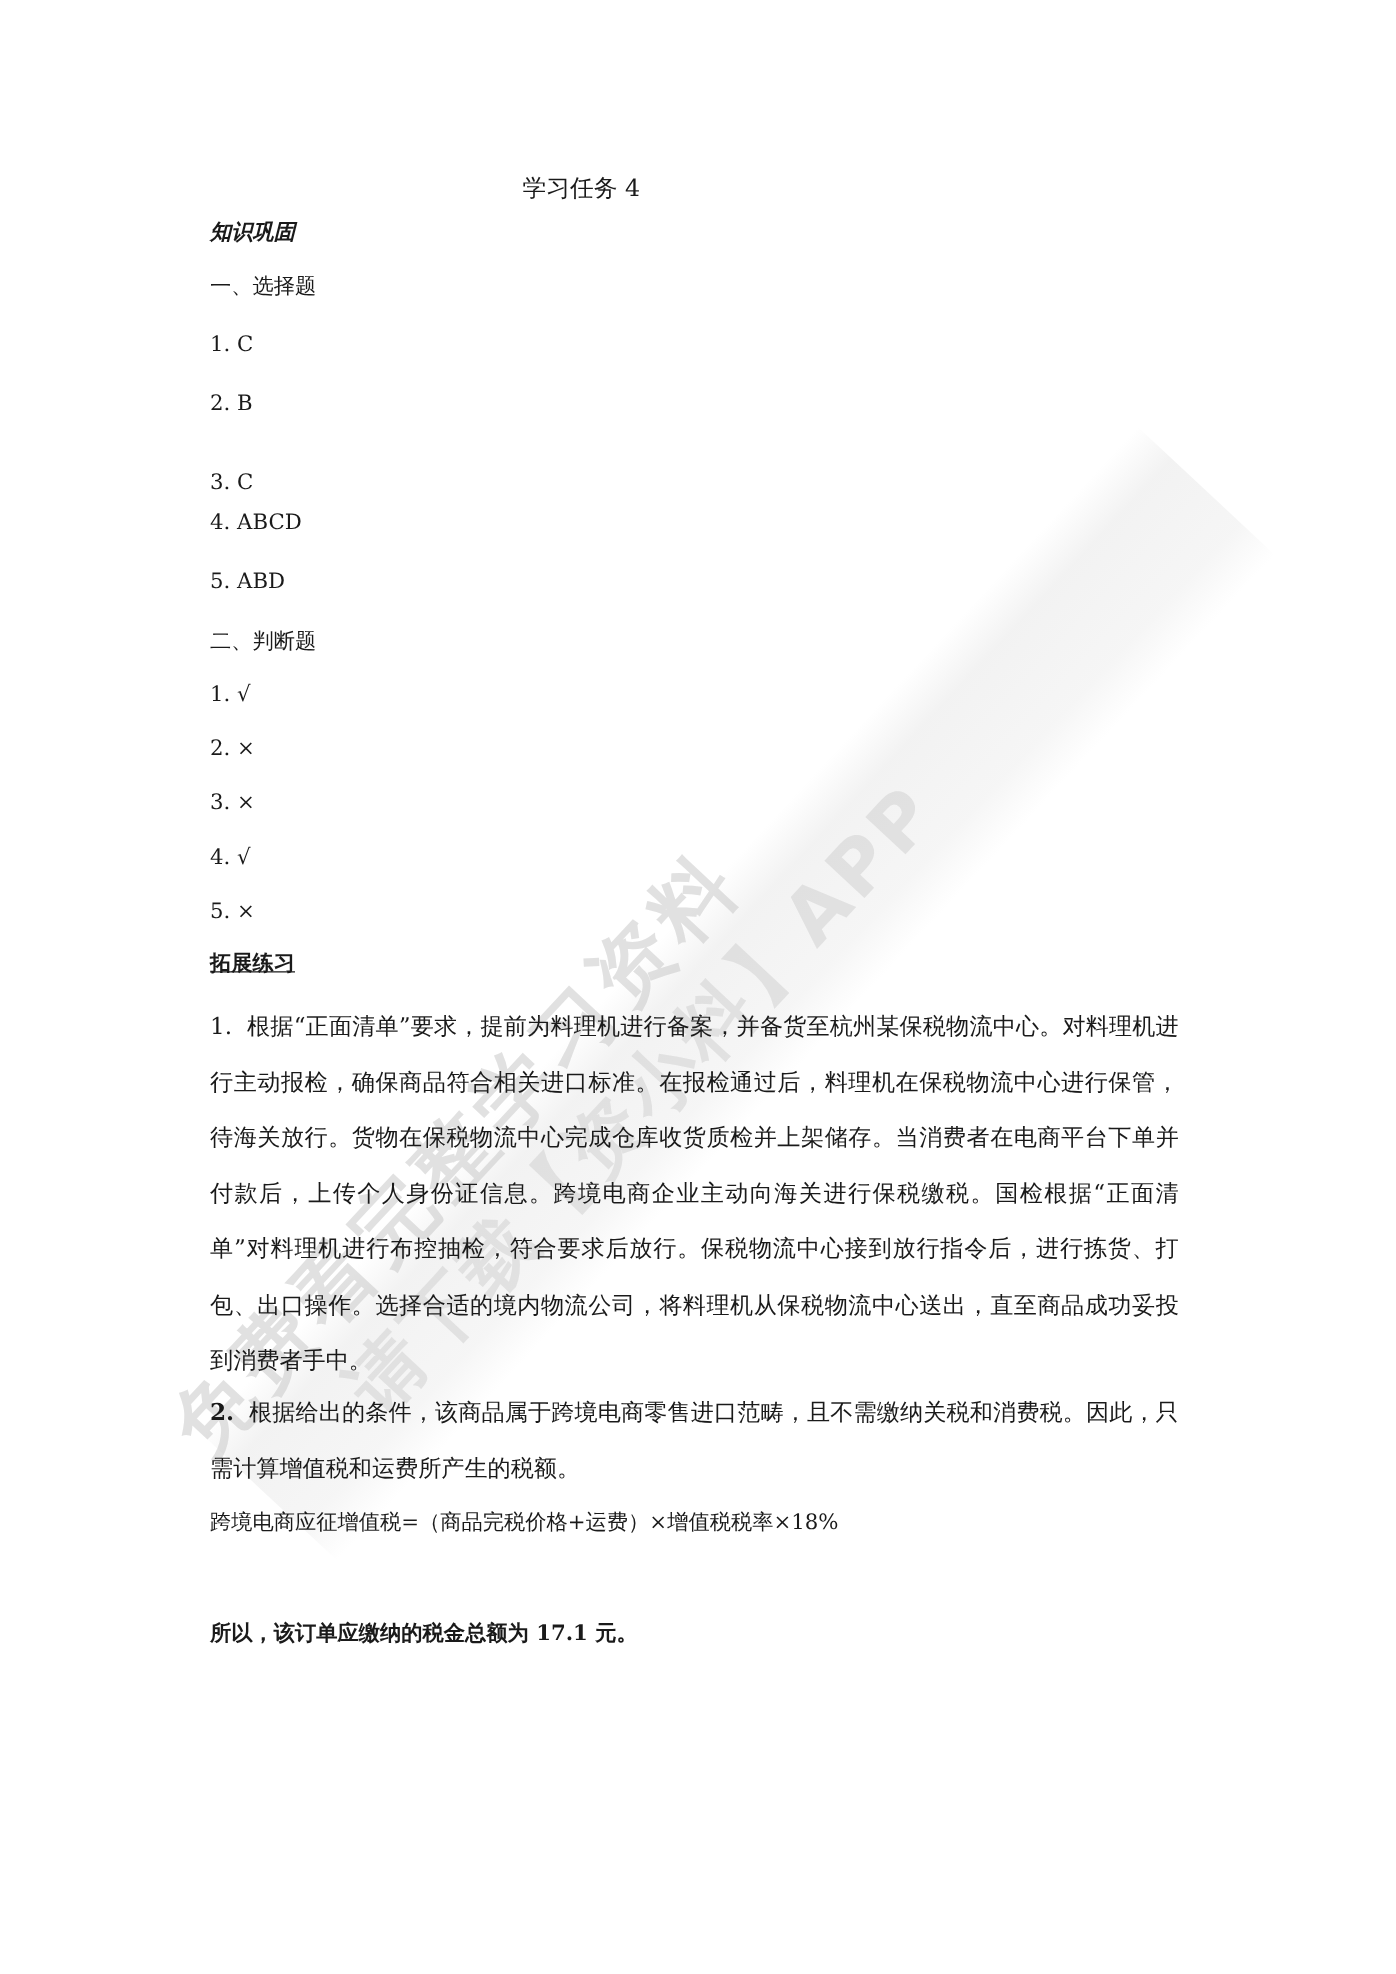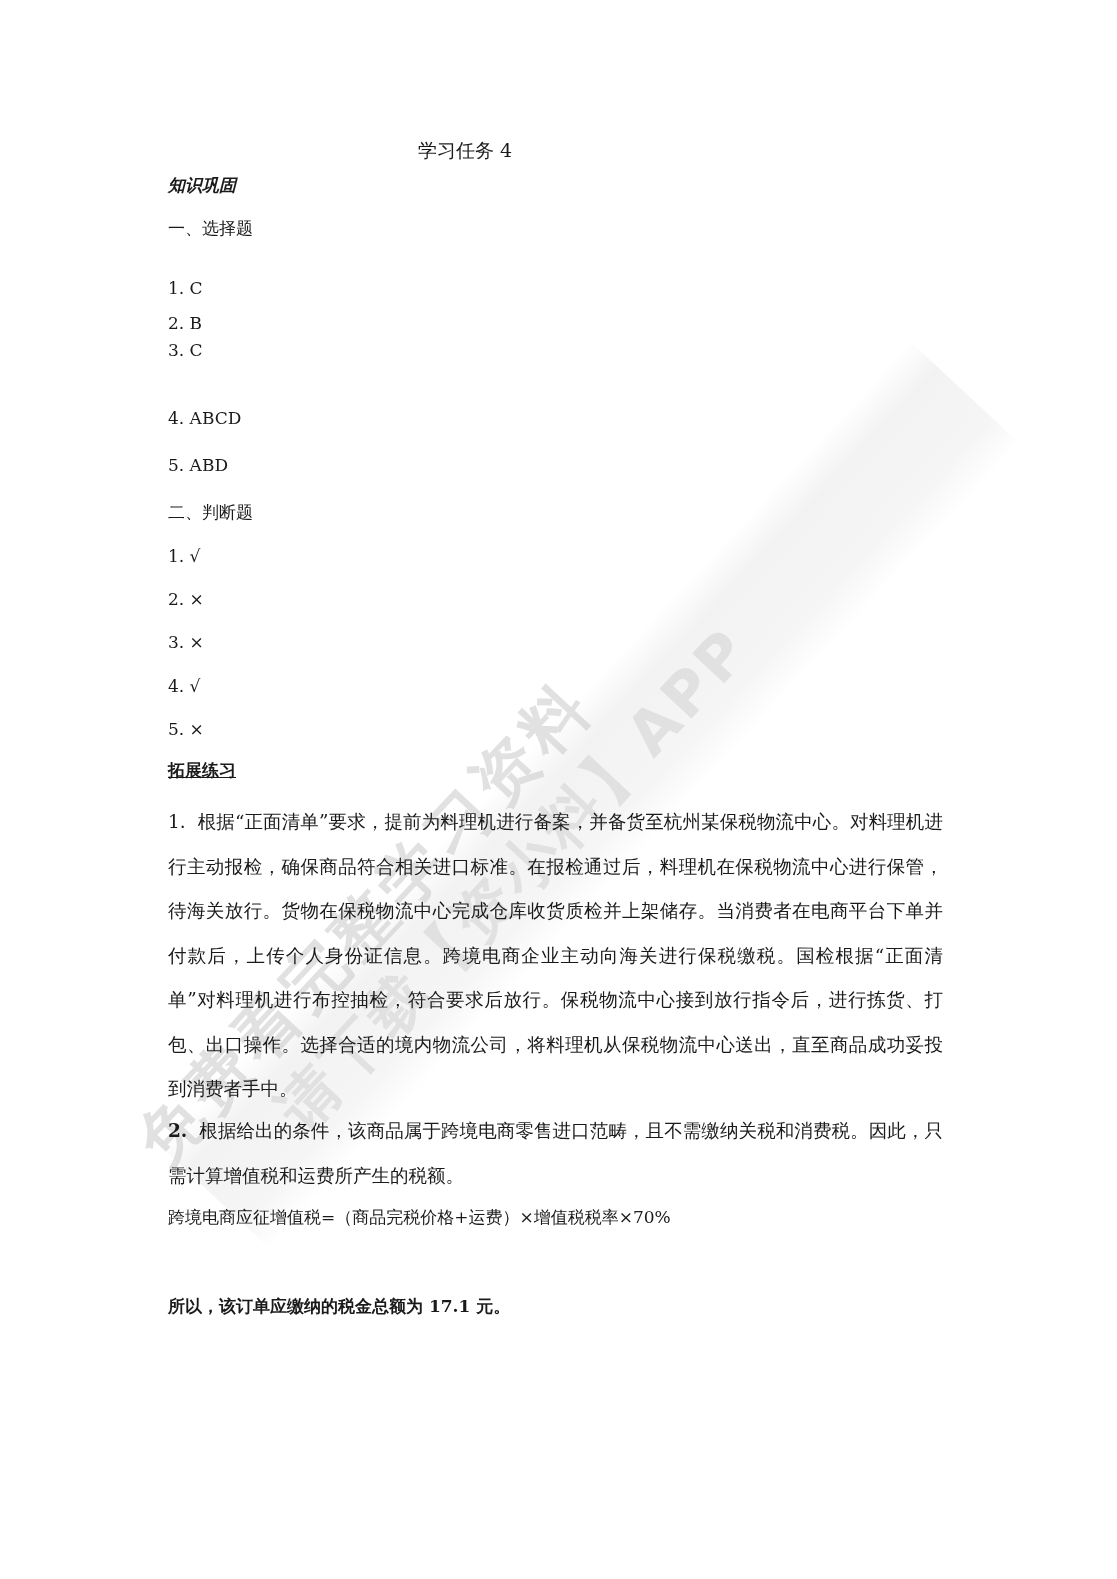--- a/index.html
+++ b/index.html
@@ -107,23 +107,23 @@
 </div>
 
 <div class="page">
 
   <div class="title">学习任务 4</div>
 
   <div class="line bold" style="top:174px;font-style:italic;">知识巩固</div>
 
   <div class="line" style="top:217px;">一、选择题</div>
 
-  <div class="line" style="top:278px;">1. C</div>
+  <div class="line" style="top:266px;">1. C</div>
   <div class="line" style="top:313px;">2. B</div>
-  <div class="line" style="top:340px;">3. C</div>
+  <div class="line" style="top:376px;">3. C</div>
   <div class="line" style="top:408px;">4. ABCD</div>
   <div class="line" style="top:455px;">5. ABD</div>
 
   <div class="line" style="top:501px;">二、判断题</div>
 
   <div class="line" style="top:546px;">1. √</div>
   <div class="line" style="top:589px;">2. ×</div>
   <div class="line" style="top:632px;">3. ×</div>
   <div class="line" style="top:676px;">4. √</div>
   <div class="line" style="top:719px;">5. ×</div>
@@ -131,16 +131,16 @@
   <div class="line bold" style="top:759px;text-decoration:underline;">拓展练习</div>
 
   <div class="para" style="top:800px;">
     <span>1.</span>&nbsp;&nbsp;<span>根据“正面清单”要求，提前为料理机进行备案，并备货至杭州某保税物流中心。对料理机进行主动报检，确保商品符合相关进口标准。在报检通过后，料理机在保税物流中心进行保管，待海关放行。货物在保税物流中心完成仓库收货质检并上架储存。当消费者在电商平台下单并付款后，上传个人身份证信息。跨境电商企业主动向海关进行保税缴税。国检根据“正面清单”对料理机进行布控抽检，符合要求后放行。保税物流中心接到放行指令后，进行拣货、打包、出口操作。选择合适的境内物流公司，将料理机从保税物流中心送出，直至商品成功妥投到消费者手中。</span>
   </div>
 
   <div class="para" style="top:1109px;">
     <span class="num-bold">2.</span>&nbsp;&nbsp;<span>根据给出的条件，该商品属于跨境电商零售进口范畴，且不需缴纳关税和消费税。因此，只需计算增值税和运费所产生的税额。</span>
   </div>
 
-  <div class="line" style="top:1206px;">跨境电商应征增值税=（商品完税价格+运费）×增值税税率×70%</div>
+  <div class="line" style="top:1206px;">跨境电商应征增值税=（商品完税价格+运费）×增值税税率×18%</div>
   <div class="line" style="top:1295px;font-weight:bold;">所以，该订单应缴纳的税金总额为 17.1 元。</div>
 
 </div>
 
 </body></html>

